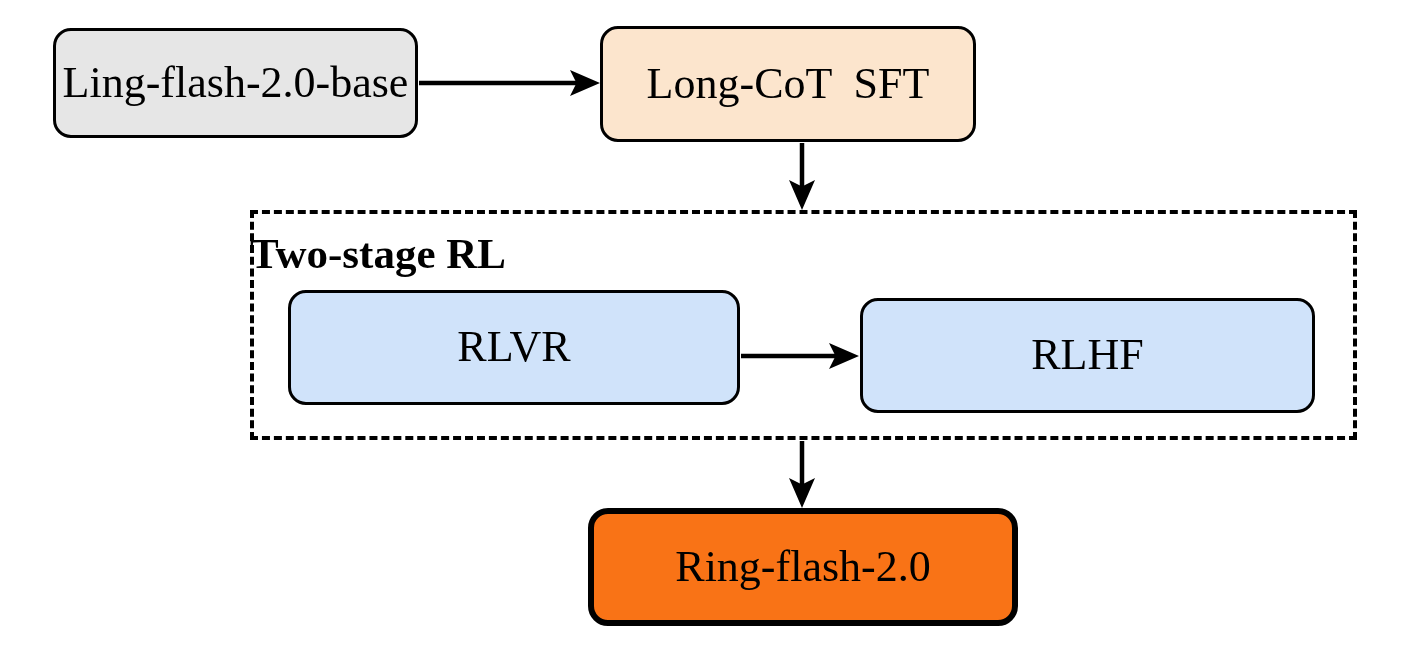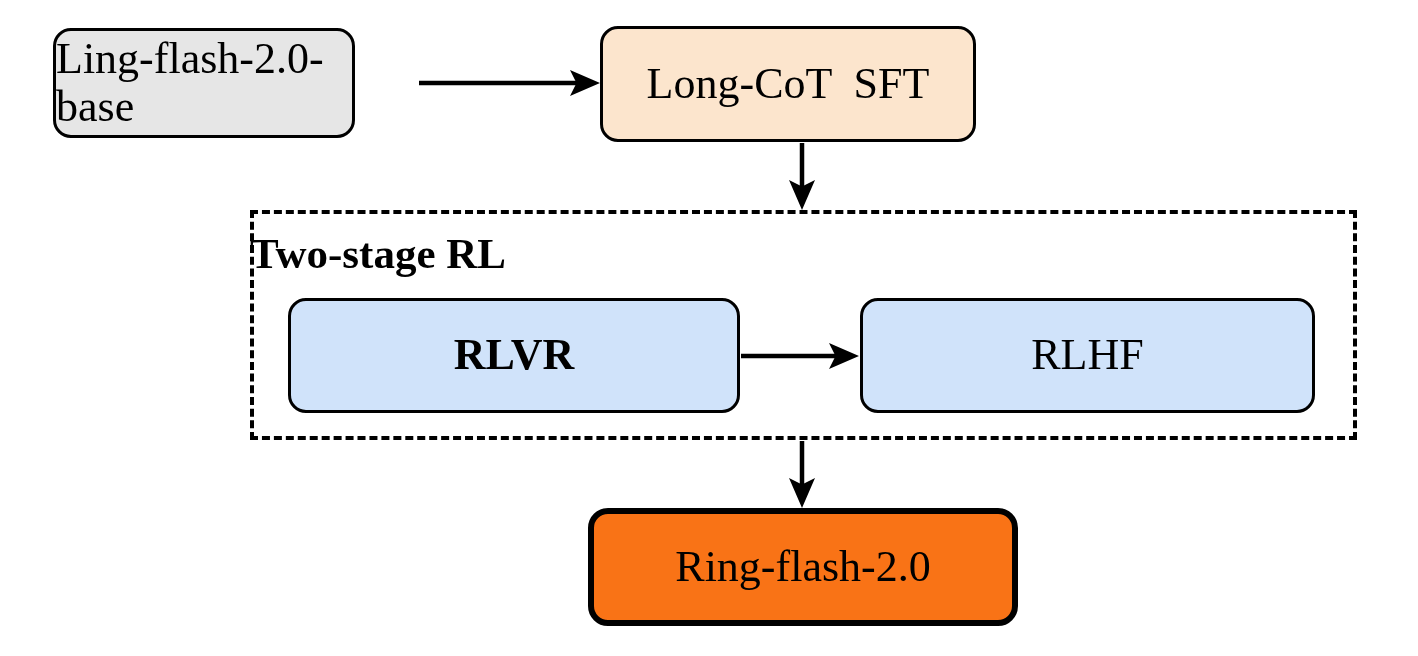--- a/index.html
+++ b/index.html
@@ -21,23 +21,23 @@
     border: 3px solid #000000;
     border-radius: 18px;
     display: flex;
     align-items: center;
     justify-content: center;
     font-size: 44px;
     color: #000000;
     white-space: pre-wrap;
     line-height: 1.1;
   }
-  .node-base { left: 53px;  top: 28px;  width: 302px; height: 110px; }
+  .node-base { left: 53px;  top: 28px;  width: 365px; height: 110px; }
   .node-sft  { left: 600px; top: 26px;  width: 376px; height: 116px; }
-  .node-rlvr { left: 288px; top: 298px; width: 452px; height: 115px; font-weight: bold; }
+  .node-rlvr { left: 288px; top: 290px; width: 452px; height: 115px; }
   .node-rlhf { left: 860px; top: 298px; width: 455px; height: 115px; }
   .node-ring {
     left: 588px; top: 508px; width: 430px; height: 118px;
     border-width: 6px;
     border-radius: 20px;
   }
   .group-box {
     position: absolute;
     left: 250px; top: 210px; width: 1107px; height: 230px;
     box-sizing: border-box;

